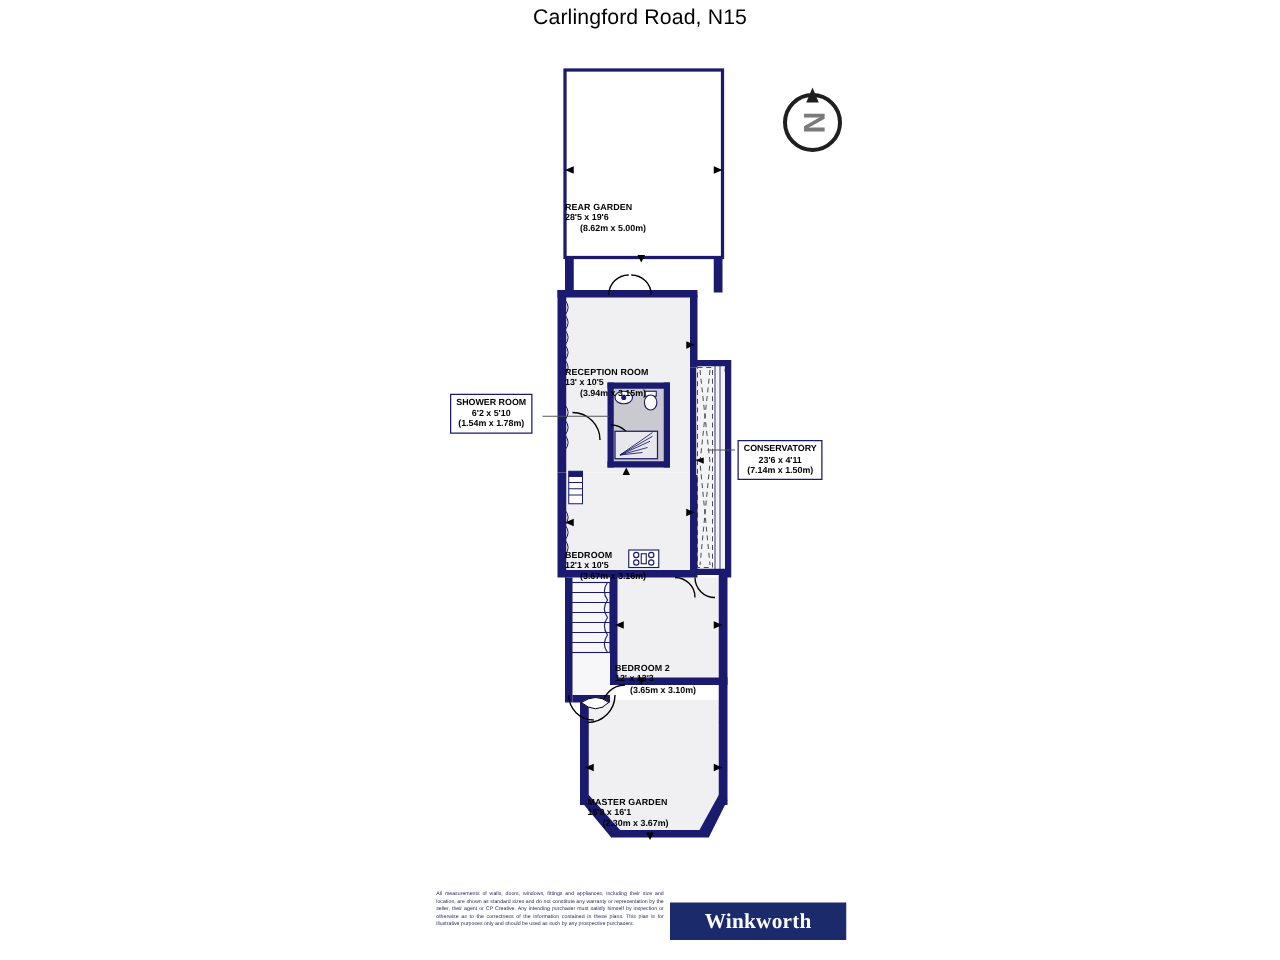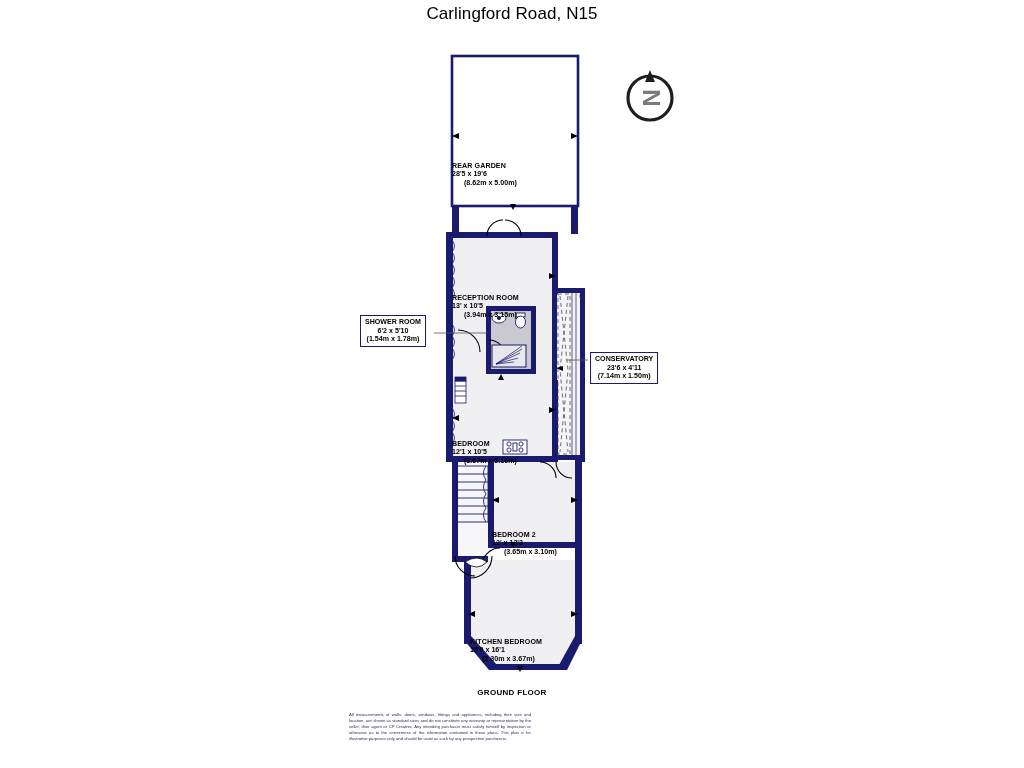--- a/index.html
+++ b/index.html
@@ -283,35 +283,37 @@
     <div class="mt">(3.67m x 3.16m)</div>
   </div>
 
   <div class="rlabel" style="left:492px;top:489px;width:86px;">
     <div class="nm">BEDROOM 2</div>
     <div class="ft">12' x 13'3</div>
     <div class="mt">(3.65m x 3.10m)</div>
   </div>
 
   <div class="rlabel" style="left:470px;top:596px;width:110px;">
-    <div class="nm">KITCHEN BEDROOM</div>
+    <div class="nm">MASTER GARDEN</div>
     <div class="ft">15'9 x 16'1</div>
     <div class="mt">(2.30m x 3.67m)</div>
   </div>
 
   <div class="callout" style="left:360px;top:315px;">
     <div>SHOWER ROOM</div>
     <div>6'2 x 5'10</div>
     <div>(1.54m x 1.78m)</div>
   </div>
 
   <div class="callout" style="left:590px;top:352px;">
     <div>CONSERVATORY</div>
     <div>23'6 x 4'11</div>
     <div>(7.14m x 1.50m)</div>
   </div>
 
-  <div id="floorLabel">GROUND FLOOR</div>
 
   <div id="disclaimer">All measurements of walls, doors, windows, fittings and appliances, including their size and location, are shown as standard sizes and do not constitute any warranty or representation by the seller, their agent or CP Creative. Any intending purchaser must satisfy himself by inspection or otherwise as to the correctness of the information contained in these plans. This plan is for illustrative purposes only and should be used as such by any prospective purchasers.</div>
 
+  <div id="logoBox">
+    <div id="logoText">Winkworth</div>
+  </div>
 
 </div>
 
 </body></html>

